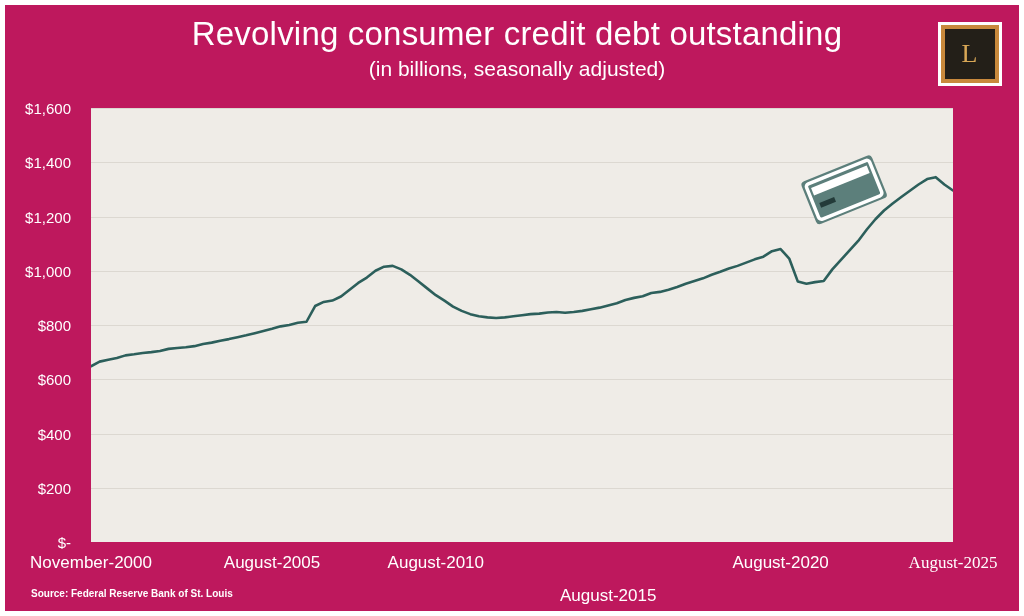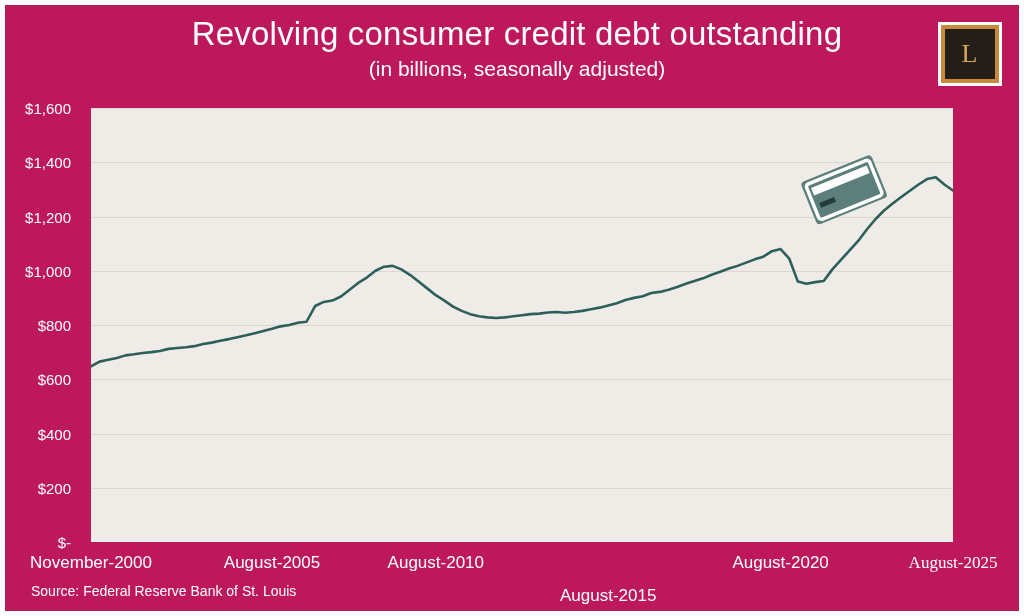--- a/index.html
+++ b/index.html
@@ -114,22 +114,23 @@
     color: #ffffff;
     text-align: center;
     white-space: nowrap;
     transform: translateX(-50%);
   }
   
   #source-note {
     position: absolute;
     left: 26px;
     bottom: 12px;
-    font-size: 14px;
-    color: #ffffff;
+    font-size: 10px;
+    color: #ffffff;
+    font-weight: bold;
   }
   
   #card-icon {
     position: absolute;
     left: 790px;
     top: 140px;
     width: 96px;
     height: 84px;
   }
 </style>

